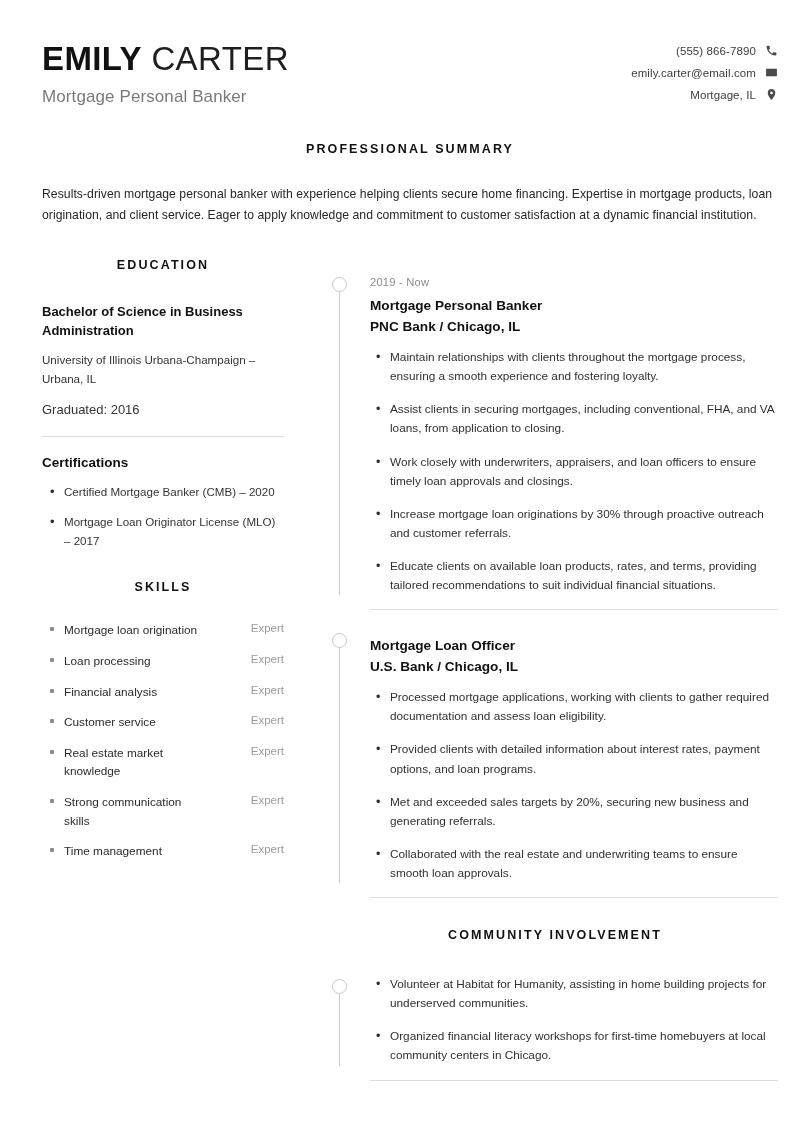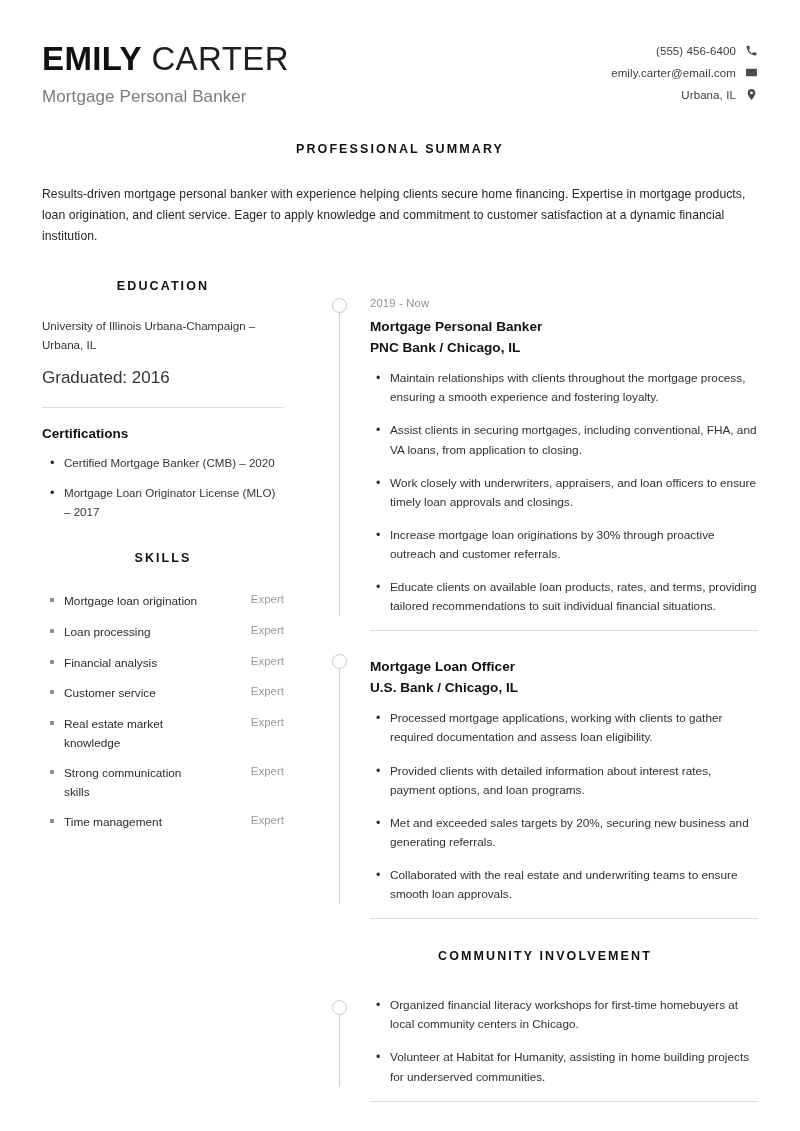--- a/index.html
+++ b/index.html
@@ -3,21 +3,21 @@
 <meta charset="utf-8">
 <style>
   * { box-sizing: border-box; margin: 0; padding: 0; }
   html, body {
     width: 800px;
     height: 1131px;
     background: #ffffff;
     font-family: "Liberation Sans", sans-serif;
     color: #1a1a1a;
   }
-  .page { width: 800px; height: 1131px; padding: 38px 42px 0 42px; position: relative; }
+  .page { width: 800px; height: 1131px; padding: 38px 22px 0 42px; position: relative; }
 
   
   .header { display: flex; justify-content: space-between; align-items: flex-start; }
   .identity { padding-top: 2px; }
   .name { font-size: 33px; letter-spacing: 0.4px; line-height: 1.15; white-space: nowrap; }
   .name .first { font-weight: 700; color: #111111; }
   .name .last { font-weight: 300; color: #1f1f1f; }
   .job-title { font-size: 17px; font-weight: 400; color: #7b7b7b; margin-top: 9px; letter-spacing: 0.1px; }
 
   .contact { display: flex; flex-direction: column; align-items: flex-end; gap: 9px; padding-top: 6px; }
@@ -41,21 +41,21 @@
 
   
   .columns { display: flex; margin-top: 32px; align-items: flex-start; }
   .col-left { width: 242px; flex: 0 0 242px; }
   .col-gap { width: 48px; flex: 0 0 48px; }
   .col-right { flex: 1 1 auto; }
 
   
   .edu-degree { font-size: 13px; font-weight: 700; color: #111111; line-height: 1.42; margin-top: 18px; }
   .edu-school { font-size: 11.6px; color: #343434; line-height: 1.62; margin-top: 11px; }
-  .edu-grad { font-size: 17px; color: #343434; margin-top: 13px; }
+  .edu-grad { font-size: 13px; color: #343434; margin-top: 13px; }
   .hr-light { height: 1px; background: #dcdcdc; margin: 19px 0 0 0; }
 
   .sub-head { font-size: 13.5px; font-weight: 700; color: #111111; margin-top: 18px; }
   ul.cert-list { list-style: none; margin-top: 13px; }
   ul.cert-list li {
     position: relative; padding-left: 22px; font-size: 11.6px; color: #343434;
     line-height: 1.6; margin-bottom: 12px;
   }
   ul.cert-list li::before {
     content: "•"; position: absolute; left: 8px; top: -1px; color: #2b2b2b; font-size: 13px;
@@ -112,37 +112,37 @@
   <div class="header">
     <div class="identity">
       <div class="name">
         <span class="first">EMILY</span><span class="last">&nbsp;</span><span class="last">CARTER</span>
       </div>
       <div class="job-title">Mortgage Personal Banker</div>
     </div>
 
     <div class="contact">
       <div class="contact-row">
-        <span class="contact-text">(555) 456-6400</span>
+        <span class="contact-text">(555) 866-7890</span>
         <span class="contact-icon">
           <svg viewBox="0 0 24 24">
               <path d="M6.6 10.8c1.4 2.8 3.8 5.1 6.6 6.6l2.2-2.2c.3-.3.7-.4 1-.2 1.1.4 2.4.6 3.6.6.6 0 1 .4 1 1V20c0 .6-.4 1-1 1C10.6 21 3 13.4 3 4c0-.6.4-1 1-1h3.5c.6 0 1 .4 1 1 0 1.3.2 2.5.6 3.6.1.4 0 .8-.2 1.1l-2.3 2.1z"></path>
             </svg>
         </span>
       </div>
       <div class="contact-row">
         <span class="contact-text">emily.carter@email.com</span>
         <span class="contact-icon">
           <svg viewBox="0 0 24 24">
               <path d="M2 5h20v14H2V5zm10 7.2L3.6 6.4h16.8L12 12.2z"></path>
             </svg>
         </span>
       </div>
       <div class="contact-row">
-        <span class="contact-text">Urbana, IL</span>
+        <span class="contact-text">Mortgage, IL</span>
         <span class="contact-icon">
           <svg viewBox="0 0 24 24">
               <path d="M12 2C8.1 2 5 5.1 5 9c0 5.2 7 13 7 13s7-7.8 7-13c0-3.9-3.1-7-7-7zm0 9.5A2.5 2.5 0 1 1 12 6.5a2.5 2.5 0 0 1 0 5z"></path>
             </svg>
         </span>
       </div>
     </div>
   </div>
 
   <div class="summary-block">
@@ -155,20 +155,21 @@
 
   <div class="columns">
 
     <div class="col-left">
 
       <div>
         <div class="section-head">
           <div class="title">EDUCATION</div>
           <div class="rule"></div>
         </div>
+        <div class="edu-degree">Bachelor of Science in Business Administration</div>
         <div class="edu-school">University of Illinois Urbana-Champaign – Urbana, IL</div>
         <div class="edu-grad">Graduated: 2016</div>
         <div class="hr-light"></div>
       </div>
 
       <div>
         <div class="sub-head">Certifications</div>
         <ul class="cert-list">
           <li>Certified Mortgage Banker (CMB) – 2020</li>
           <li>Mortgage Loan Originator License (MLO) – 2017</li>
@@ -258,22 +259,22 @@
       <div class="community-block">
         <div class="section-head">
           <div class="title">COMMUNITY INVOLVEMENT</div>
           <div class="rule"></div>
         </div>
         <div class="timeline">
           <div class="tl-entry">
             <div class="tl-marker"></div>
             <div class="tl-line"></div>
             <ul class="bullets" style="margin-top:0">
+              <li>Volunteer at Habitat for Humanity, assisting in home building projects for underserved communities.</li>
               <li>Organized financial literacy workshops for first-time homebuyers at local community centers in Chicago.</li>
-              <li>Volunteer at Habitat for Humanity, assisting in home building projects for underserved communities.</li>
             </ul>
           </div>
           <div class="entry-sep"></div>
         </div>
       </div>
 
     </div>
   </div>
 </div>
 

